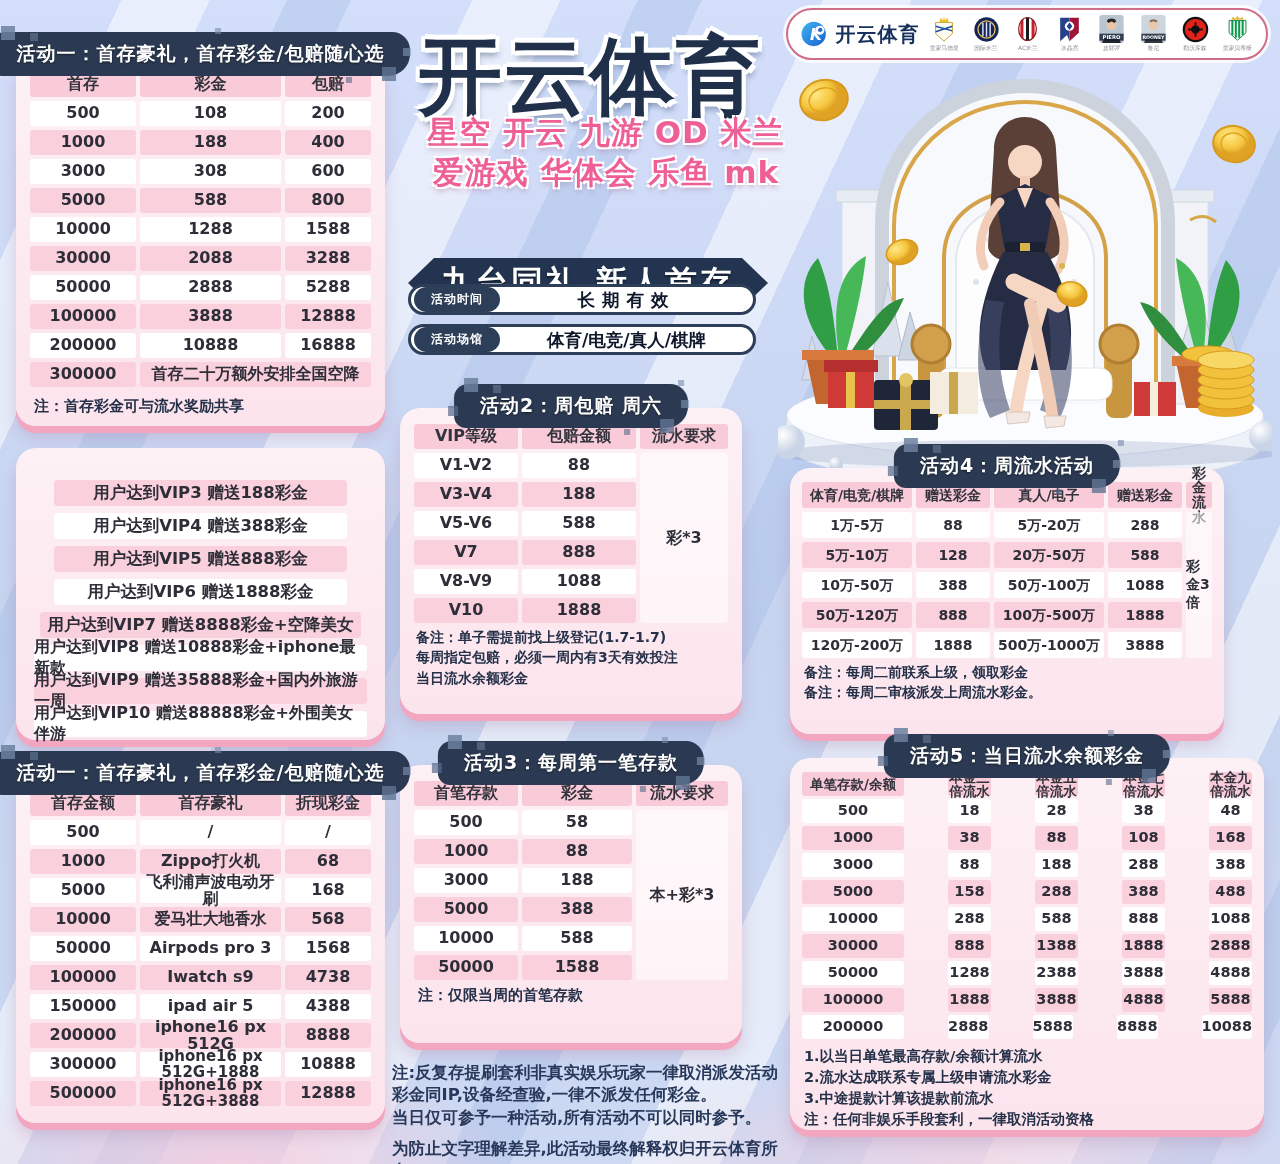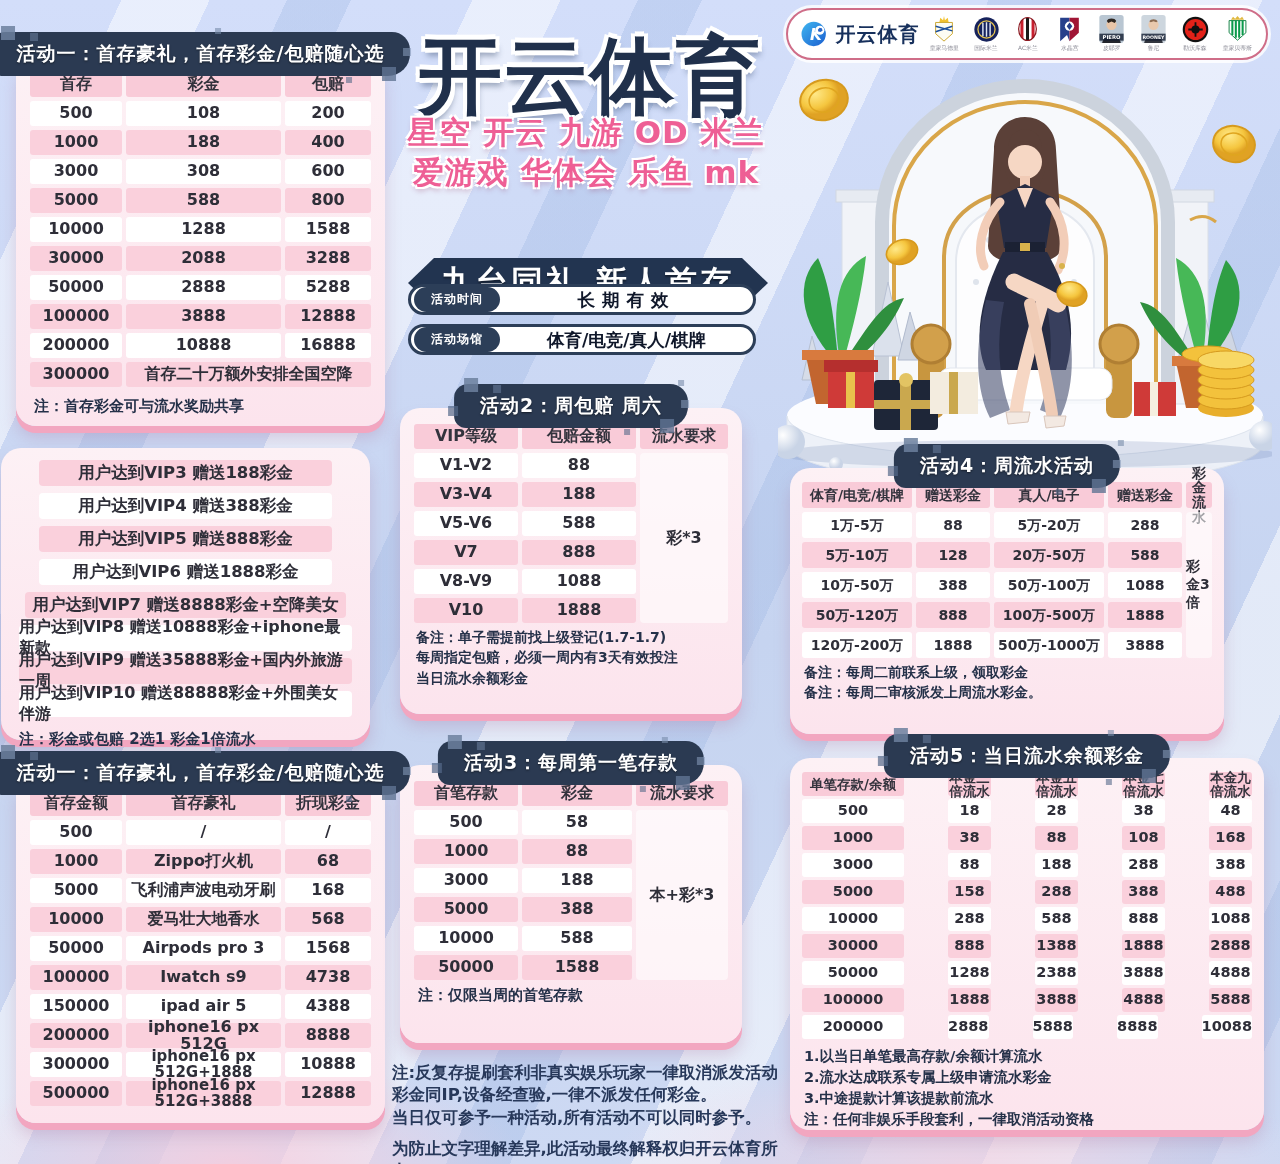--- a/index.html
+++ b/index.html
@@ -36,21 +36,21 @@
     box-shadow:18px -22px 0 -3px rgba(130,150,182,.6), -40px 6px 0 -4px rgba(86,106,138,.6);}
   
   .tr{display:flex;gap:4px;margin-bottom:4px;}
   .cell{display:flex;align-items:center;justify-content:center;
     font-weight:bold;font-size:16px;color:#2e2e38;height:25px;border-radius:3px;
     text-align:center;line-height:1.05;}
   .rw .cell{background:#ffffff;}
   .rp .cell{background:#fad0dc;}
   .rh .cell{background:#f9cbd8;color:#33333d;}
   .cf{flex:1;}
-  .t3 .c1{width:92px;} .t3 .c3{width:86px;}
+  .t3 .c1{width:106px;} .t3 .c3{width:86px;}
   .note{font-weight:bold;color:#253149;font-size:15px;padding:6px 4px 0;}
   
   .tbody{display:flex;gap:4px;}
   .tleft{flex:1;display:flex;flex-direction:column;gap:4px;}
   .tleft .tr{margin-bottom:0;}
   .tmerged{display:flex;align-items:center;justify-content:center;
     font-weight:bold;font-size:16px;color:#2e2e38;background:rgba(255,255,255,.55);border-radius:4px;}
   .a2t .c1{width:104px;} .a2t .c3,.a2t .tmerged{width:88px;}
   .a3t .c1{width:104px;} .a3t .c3,.a3t .tmerged{width:92px;}
   .a4t .cell{font-size:14px;height:26px;}
@@ -62,21 +62,21 @@
   .a5t .rh .cell{font-size:13.5px;}
   .bnote{font-weight:bold;color:#253149;font-size:14px;line-height:1.45;padding:4px 2px 0;}
   
   .viprow{height:26px;border-radius:4px;margin:0 24px 7px;display:flex;align-items:center;justify-content:center;
     font-weight:bold;font-size:16.5px;color:#2e2e38;}
   .viprow.rp2{background:#fad0dc;} .viprow.rw2{background:#fff;}
   
   .bigtitle{left:390px;top:20px;width:400px;text-align:center;font-size:84px;font-weight:900;color:#20304b;
     letter-spacing:2px;
     text-shadow:-4px -3px 0 #fff,4px -3px 0 #fff,-4px 4px 0 #fff,4px 4px 0 #fff,0 -5px 0 #fff,0 5px 0 #fff,2px 8px 6px rgba(40,60,95,.45);}
-  .brands{left:384px;width:404px;text-align:center;font-size:31px;font-weight:900;color:#ee5f95;letter-spacing:1px;
+  .brands{left:404px;width:404px;text-align:center;font-size:31px;font-weight:900;color:#ee5f95;letter-spacing:1px;
     text-shadow:-2px -2px 0 #fff,2px -2px 0 #fff,-2px 2px 0 #fff,2px 2px 0 #fff,0 4px 5px rgba(150,60,100,.35);}
   .ribbon{left:408px;top:210px;width:360px;height:50px;background:#223450;color:#fff;display:flex;align-items:center;justify-content:center;
     font-size:32px;font-weight:900;letter-spacing:3px;
     clip-path:polygon(0 50%,26px 0,calc(100% - 26px) 0,100% 50%,calc(100% - 26px) 100%,26px 100%);
     text-shadow:0 2px 2px rgba(0,0,0,.4);margin-top:48px;}
   .pill{left:408px;width:348px;height:31px;background:#fff;border:3px solid #2c3e58;border-radius:19px;display:flex;align-items:center;box-sizing:border-box;}
   .pill .plabel{background:#2c3e58;color:#fff;font-weight:bold;font-size:12px;height:25px;line-height:25px;
     border-radius:14px;margin:0 0 0 3px;padding:0 17px;letter-spacing:1px;}
   .pill .pvalue{flex:1;text-align:center;font-weight:900;font-size:17.5px;color:#0f172a;}
   .sp6{letter-spacing:7px;}
@@ -383,21 +383,21 @@
       <span class="cell cf">10888</span>
       <span class="cell c3">16888</span>
     </div>
   <div class="tr rp">
       <span class="cell c1">300000</span>
       <span class="cell cf">首存二十万额外安排全国空降</span>
     </div>
   <div class="note">注：首存彩金可与流水奖励共享</div>
 </div>
 
-<div class="panel" style="left:1px;top:448px;width:369px;height:292px;padding-top:12px;">
+<div class="panel" style="left:16px;top:448px;width:369px;height:292px;padding-top:32px;">
   <div class="viprow rp2">用户达到VIP3 赠送188彩金</div>
   <div class="viprow rw2">用户达到VIP4 赠送388彩金</div>
   <div class="viprow rp2">用户达到VIP5 赠送888彩金</div>
   <div class="viprow rw2">用户达到VIP6 赠送1888彩金</div>
   <div class="viprow rp2" style="margin:0 10px 7px;">用户达到VIP7 赠送8888彩金+空降美女</div>
   <div class="viprow rw2" style="margin:0 4px 7px;font-size:16px;">用户达到VIP8 赠送10888彩金+iphone最新款</div>
   <div class="viprow rp2" style="margin:0 4px 7px;font-size:16px;">用户达到VIP9 赠送35888彩金+国内外旅游一周</div>
   <div class="viprow rw2" style="margin:0 4px 7px;font-size:16px;">用户达到VIP10 赠送88888彩金+外围美女伴游</div>
   <div class="note">注：彩金或包赔 2选1 彩金1倍流水</div>
 </div>

